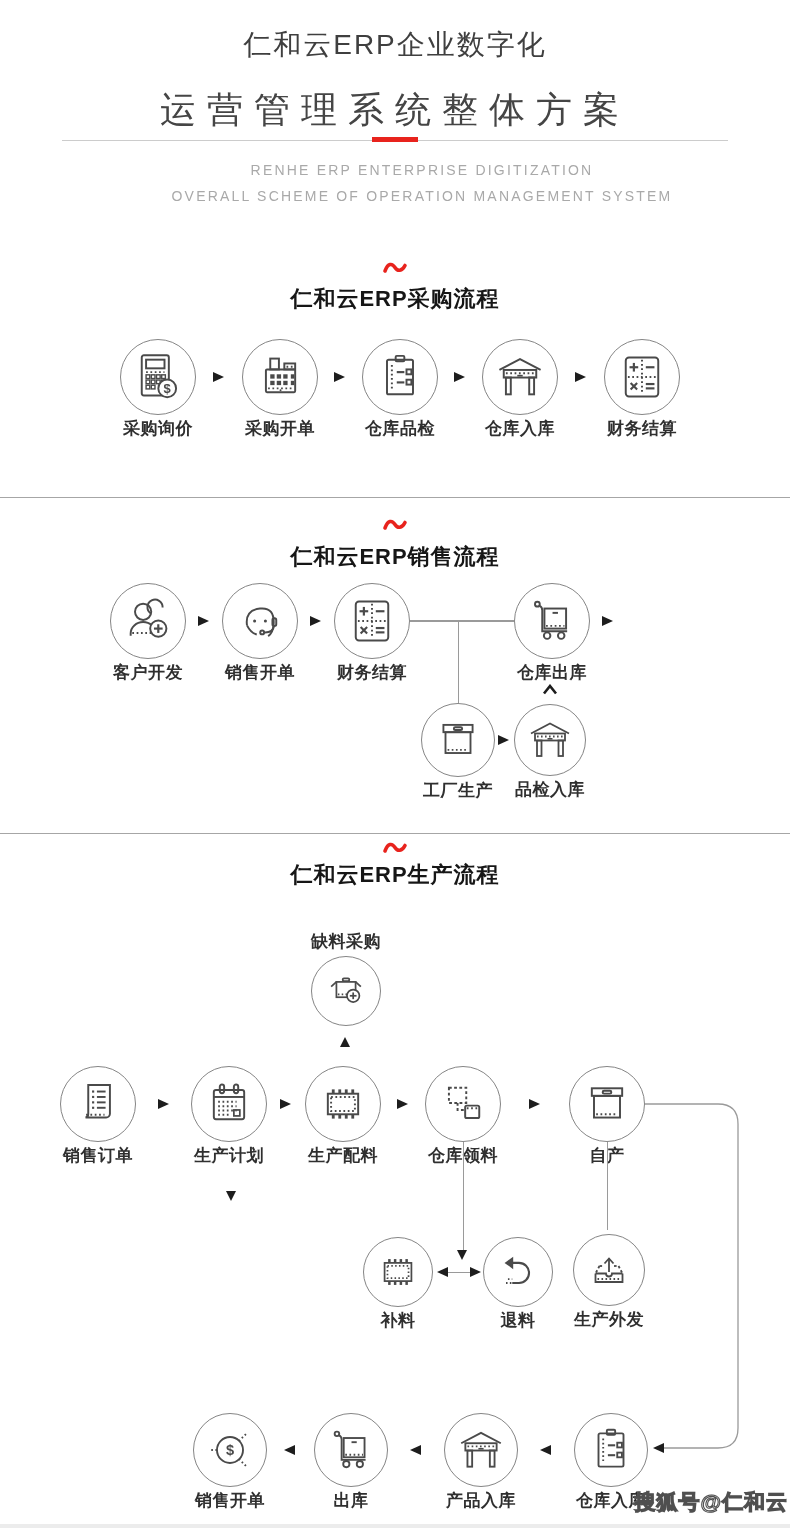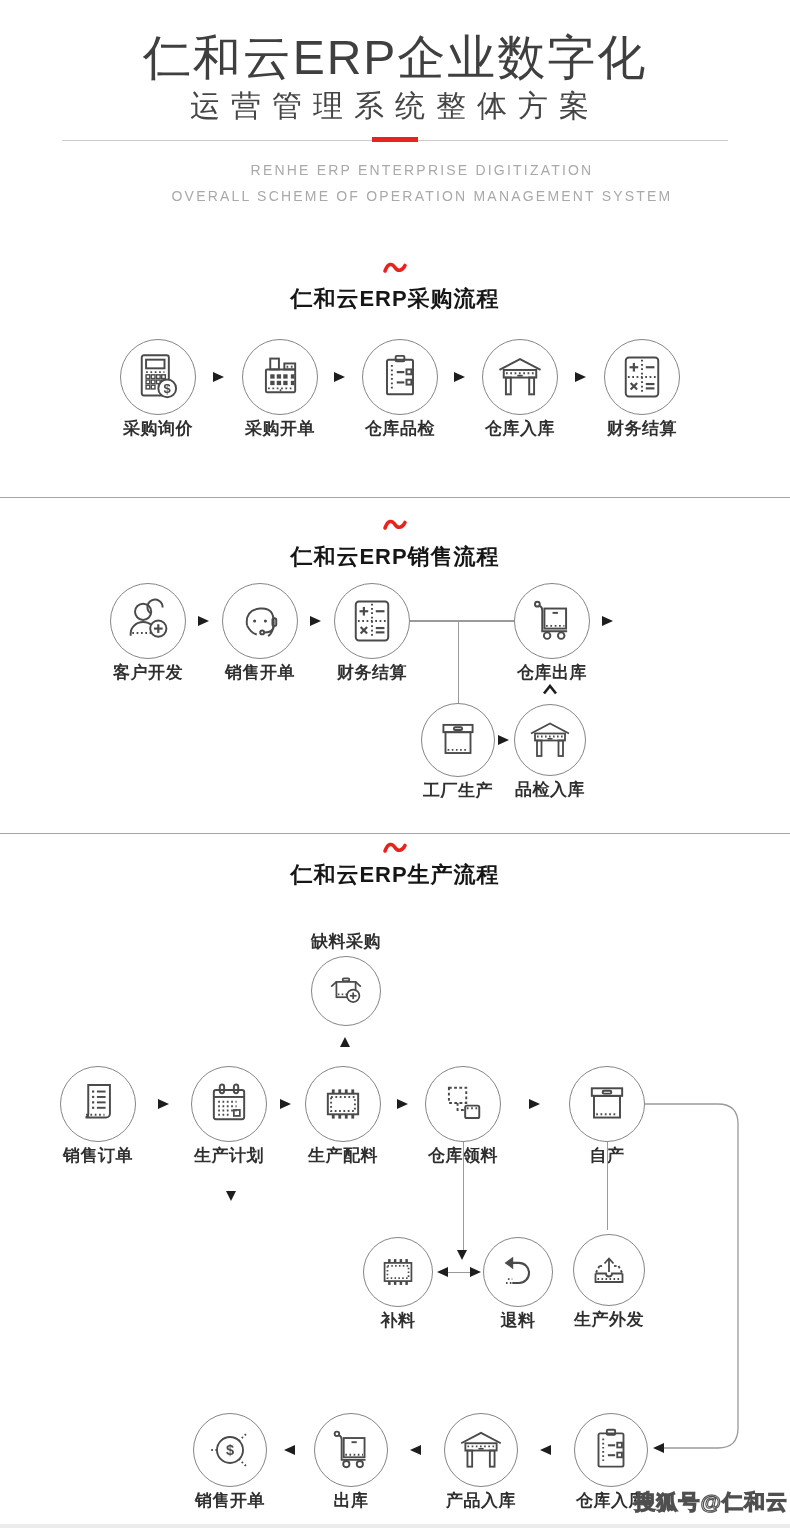--- a/index.html
+++ b/index.html
@@ -2,22 +2,22 @@
 <html style="--accent-red: #e8231d; --divider-gray: #a6a6a6; --line-gray: #9a9a9a; --circle-gray: #858585; --icon-stroke: #4a4a4a; --arrow-dark: #1d1d1d; --label-dark: #2f2f2f; --subtitle-gray: #a9a9a9;"><head>
 <meta charset="utf-8">
 <style>
   html,body{margin:0;padding:0;background:#fff;}
   #canvas{position:relative;width:790px;height:1528px;background:#fff;overflow:hidden;
           font-family:"Liberation Sans","DejaVu Sans",sans-serif;}
   .abs{position:absolute;}
   .cx{position:absolute;left:0;width:790px;text-align:center;}
 
   
-  .t1{top:26px;font-size:48px;font-weight:300;color:#3f3f3f;letter-spacing:2px;}
-  .t2{top:86px;font-size:30px;font-weight:300;color:#454545;letter-spacing:11px;}
+  .t1{top:26px;font-size:28px;font-weight:300;color:#3f3f3f;letter-spacing:2px;}
+  .t2{top:86px;font-size:36px;font-weight:300;color:#454545;letter-spacing:11px;}
   .hdiv{top:140px;left:62px;width:666px;height:1px;background:#ccc;}
   .hred{top:137px;left:372px;width:46px;height:5px;background:var(--accent-red,#e8231d);}
   .sub{font-size:14px;color:var(--subtitle-gray,#a9a9a9);letter-spacing:2.2px;font-weight:400;margin-left:27px;}
   .sub1{top:162px;} .sub2{top:188px;}
 
   
   .sec-divider{left:0;width:790px;height:1px;background:var(--divider-gray,#a6a6a6);}
   .sec-title{font-size:22px;font-weight:600;color:#161616;letter-spacing:1px;}
   .squig{width:26px;height:14px;}
 

